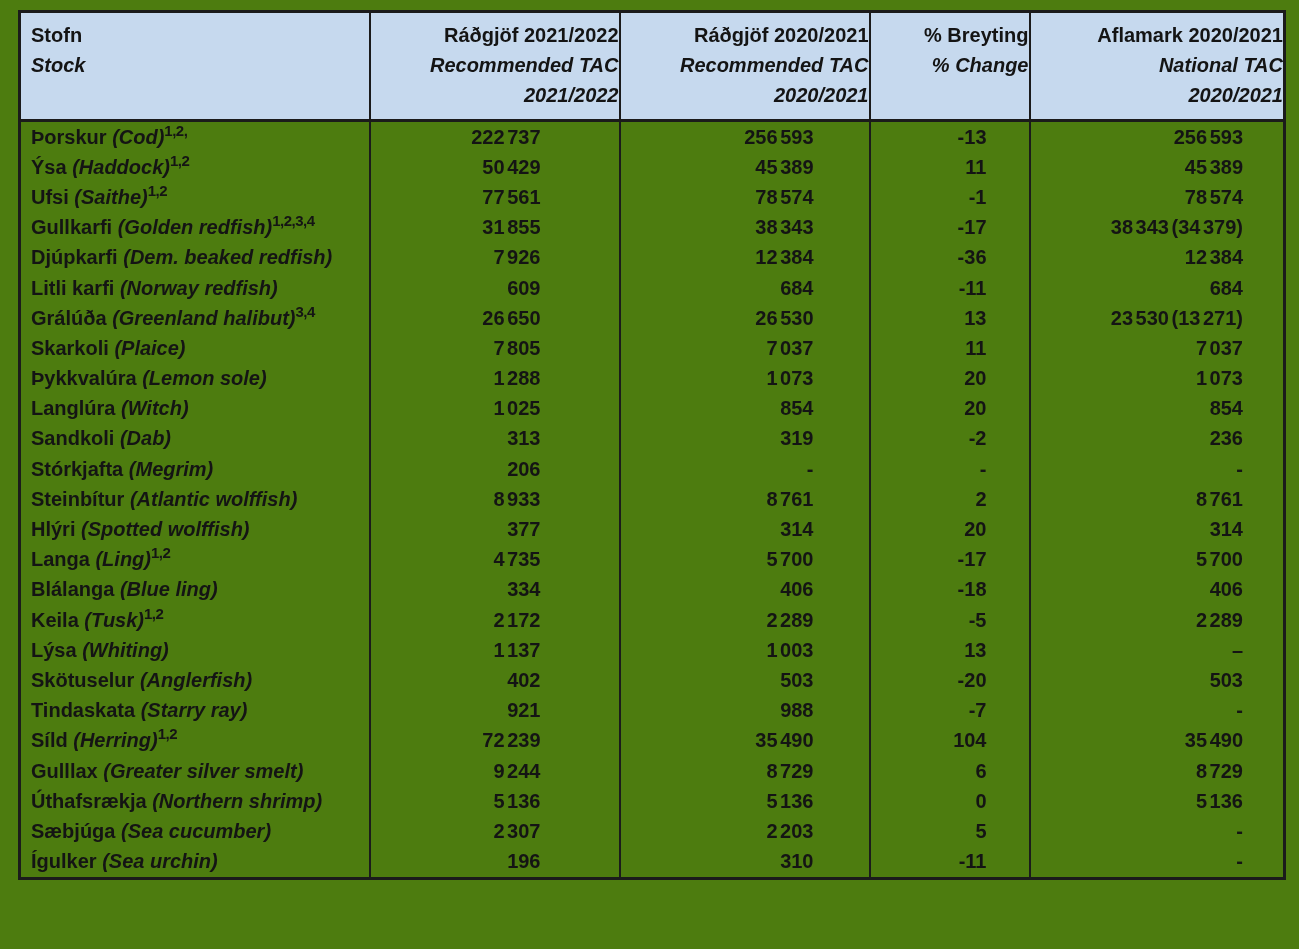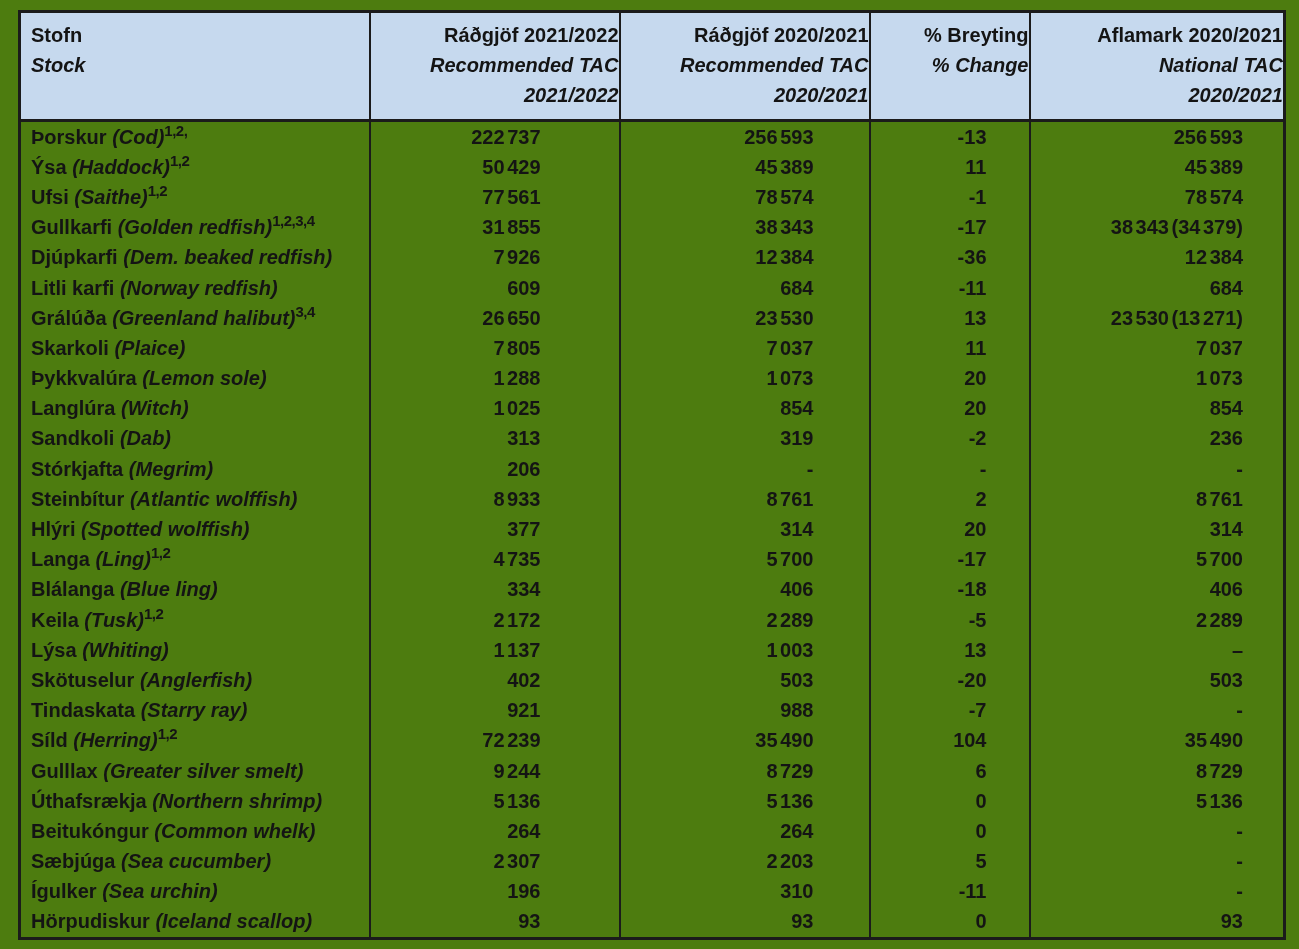--- a/index.html
+++ b/index.html
@@ -136,21 +136,21 @@
         <tr>
           <td class="c-name"><span class="nm">Litli karfi</span><span class="en"> (Norway redfish)</span></td>
           <td class="c-v c-r1">609</td>
           <td class="c-v c-r2">684</td>
           <td class="c-v c-chg">-11</td>
           <td class="c-v c-nat">684</td>
         </tr>
         <tr>
           <td class="c-name"><span class="nm">Grálúða</span><span class="en"> (Greenland halibut)</span><sup>3,4</sup></td>
           <td class="c-v c-r1">26 650</td>
-          <td class="c-v c-r2">23 530</td>
+          <td class="c-v c-r2">26 530</td>
           <td class="c-v c-chg">13</td>
           <td class="c-v c-nat">23 530 (13 271)</td>
         </tr>
         <tr>
           <td class="c-name"><span class="nm">Skarkoli</span><span class="en"> (Plaice)</span></td>
           <td class="c-v c-r1">7 805</td>
           <td class="c-v c-r2">7 037</td>
           <td class="c-v c-chg">11</td>
           <td class="c-v c-nat">7 037</td>
         </tr>
@@ -253,42 +253,28 @@
           <td class="c-v c-nat">8 729</td>
         </tr>
         <tr>
           <td class="c-name"><span class="nm">Úthafsrækja</span><span class="en"> (Northern shrimp)</span></td>
           <td class="c-v c-r1">5 136</td>
           <td class="c-v c-r2">5 136</td>
           <td class="c-v c-chg">0</td>
           <td class="c-v c-nat">5 136</td>
         </tr>
         <tr>
-          <td class="c-name"><span class="nm">Beitukóngur</span><span class="en"> (Common whelk)</span></td>
-          <td class="c-v c-r1">264</td>
-          <td class="c-v c-r2">264</td>
-          <td class="c-v c-chg">0</td>
-          <td class="c-v c-nat">-</td>
-        </tr>
-        <tr>
           <td class="c-name"><span class="nm">Sæbjúga</span><span class="en"> (Sea cucumber)</span></td>
           <td class="c-v c-r1">2 307</td>
           <td class="c-v c-r2">2 203</td>
           <td class="c-v c-chg">5</td>
           <td class="c-v c-nat">-</td>
         </tr>
         <tr>
           <td class="c-name"><span class="nm">Ígulker</span><span class="en"> (Sea urchin)</span></td>
           <td class="c-v c-r1">196</td>
           <td class="c-v c-r2">310</td>
           <td class="c-v c-chg">-11</td>
           <td class="c-v c-nat">-</td>
-        </tr>
-        <tr>
-          <td class="c-name"><span class="nm">Hörpudiskur</span><span class="en"> (Iceland scallop)</span></td>
-          <td class="c-v c-r1">93</td>
-          <td class="c-v c-r2">93</td>
-          <td class="c-v c-chg">0</td>
-          <td class="c-v c-nat">93</td>
         </tr>
       </tbody>
   </table>
 </div>
 
 </body></html>

